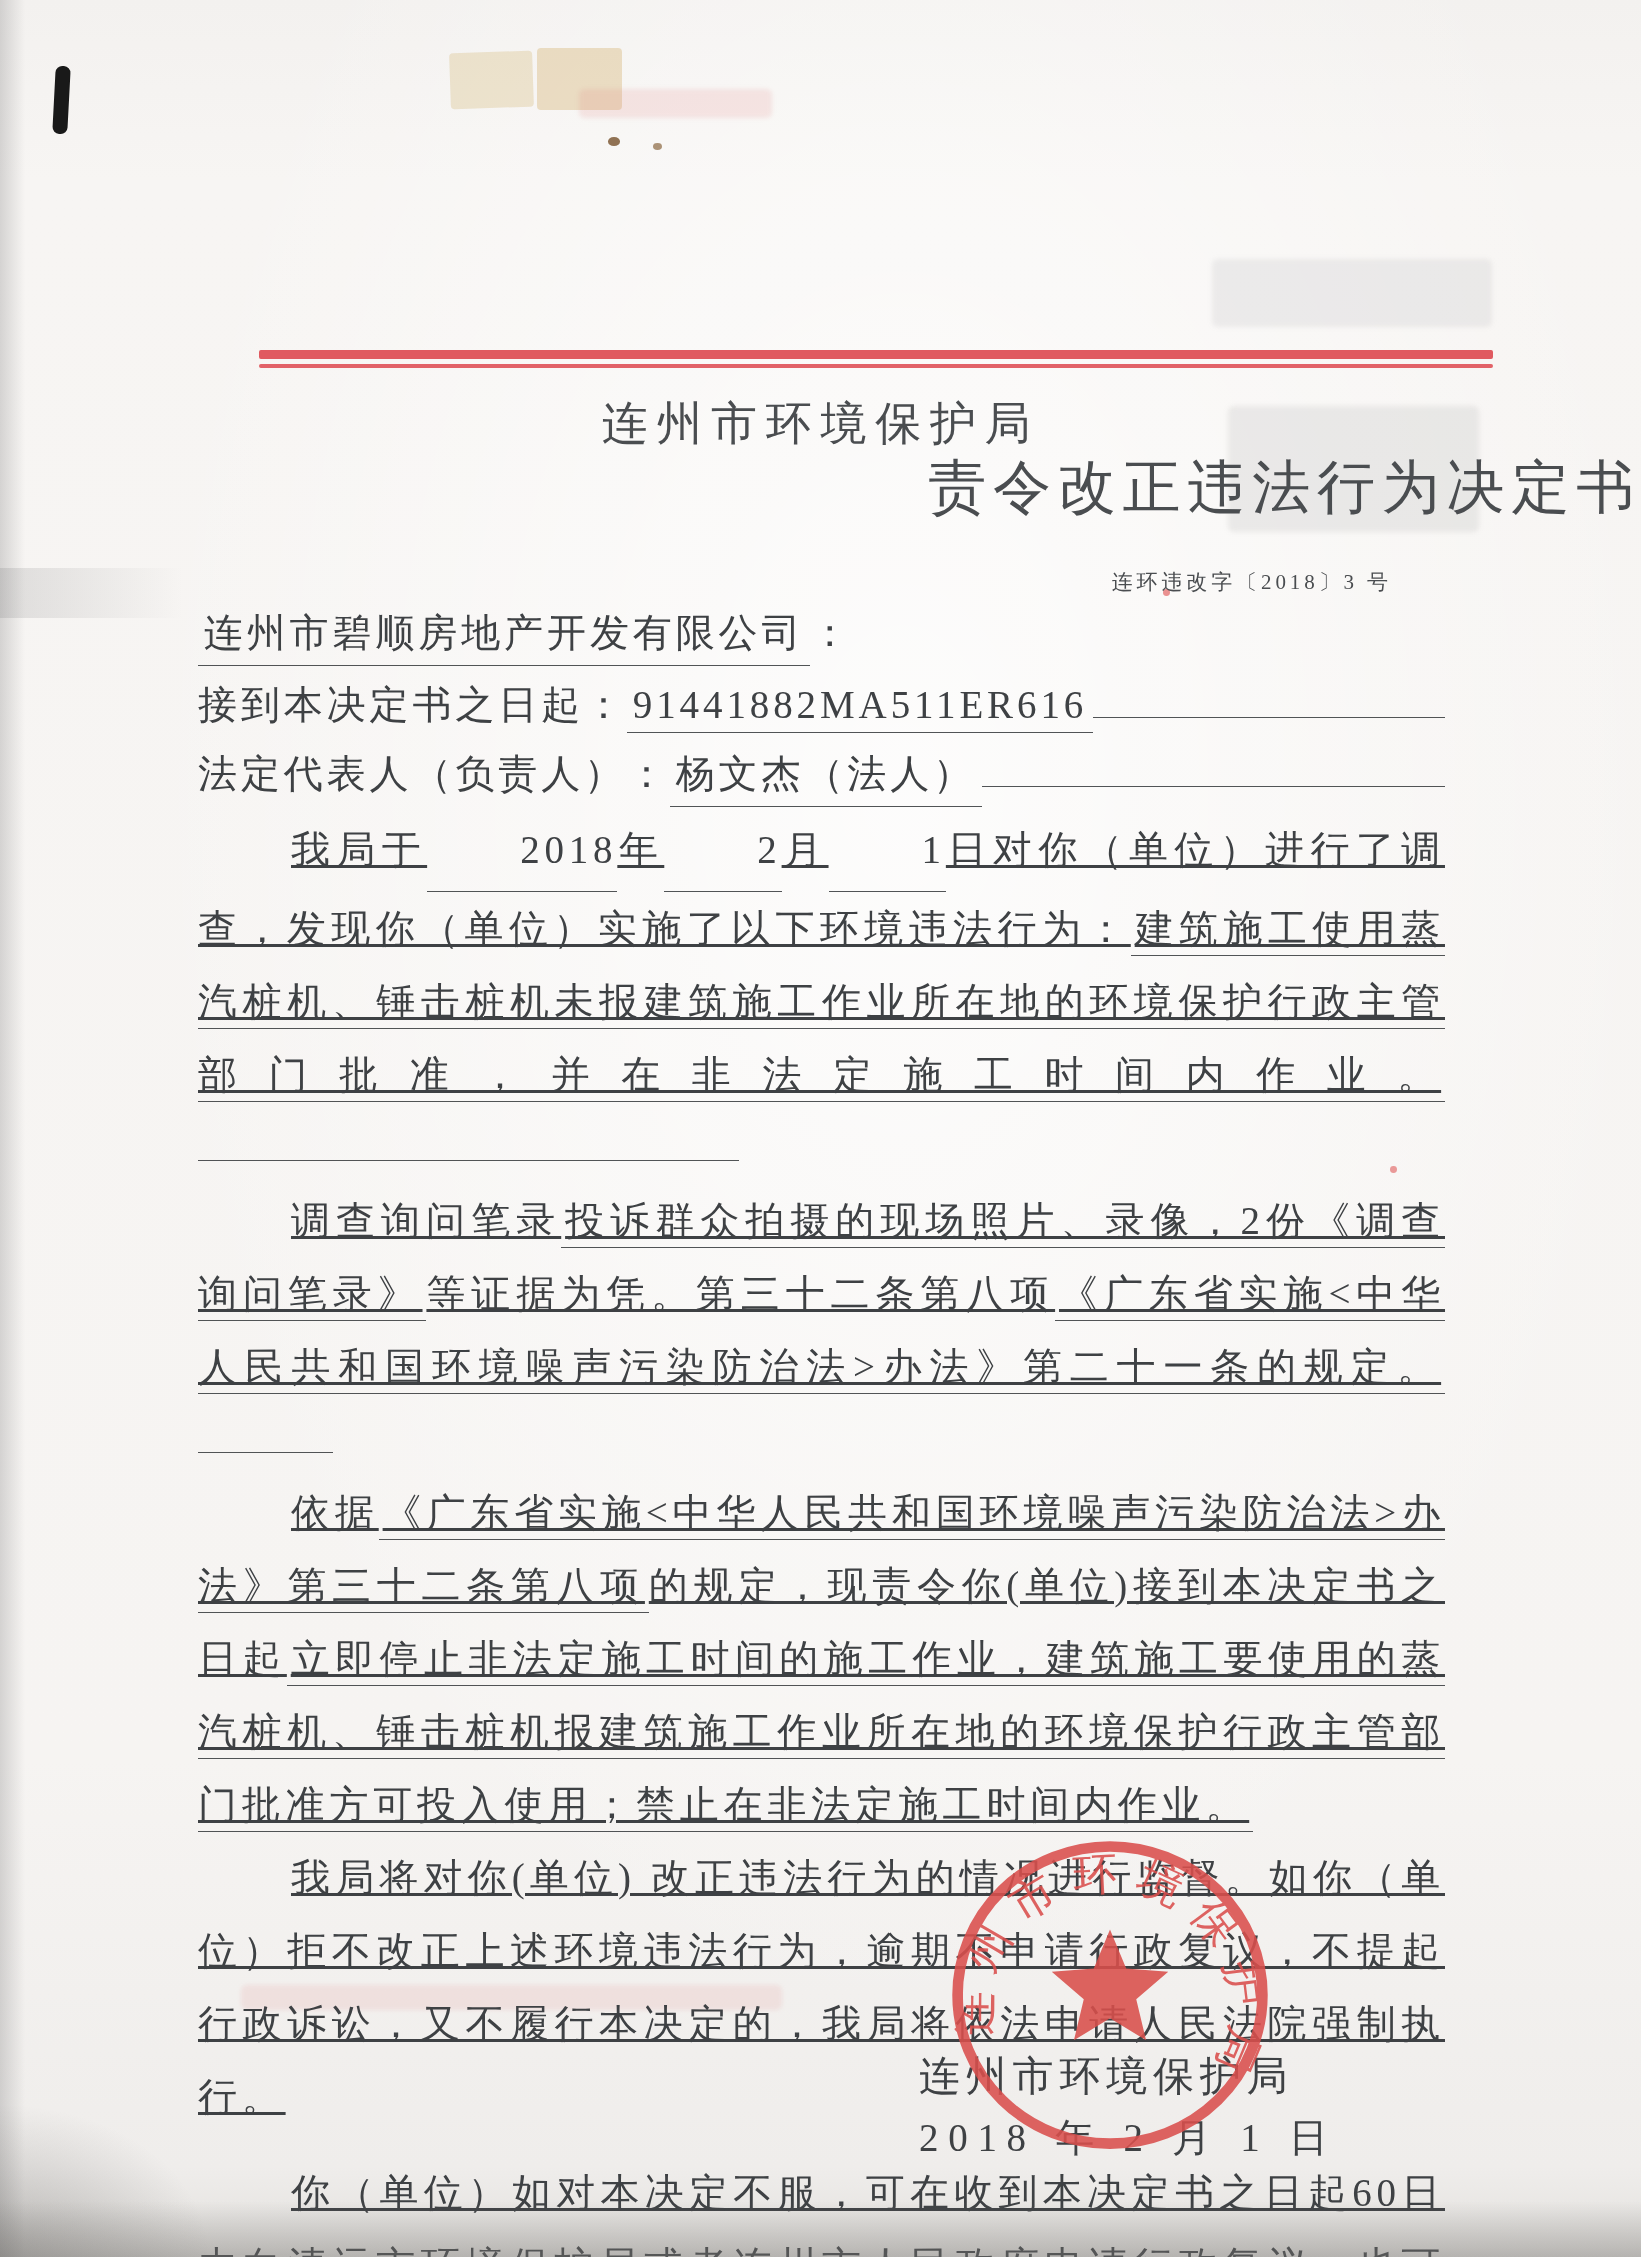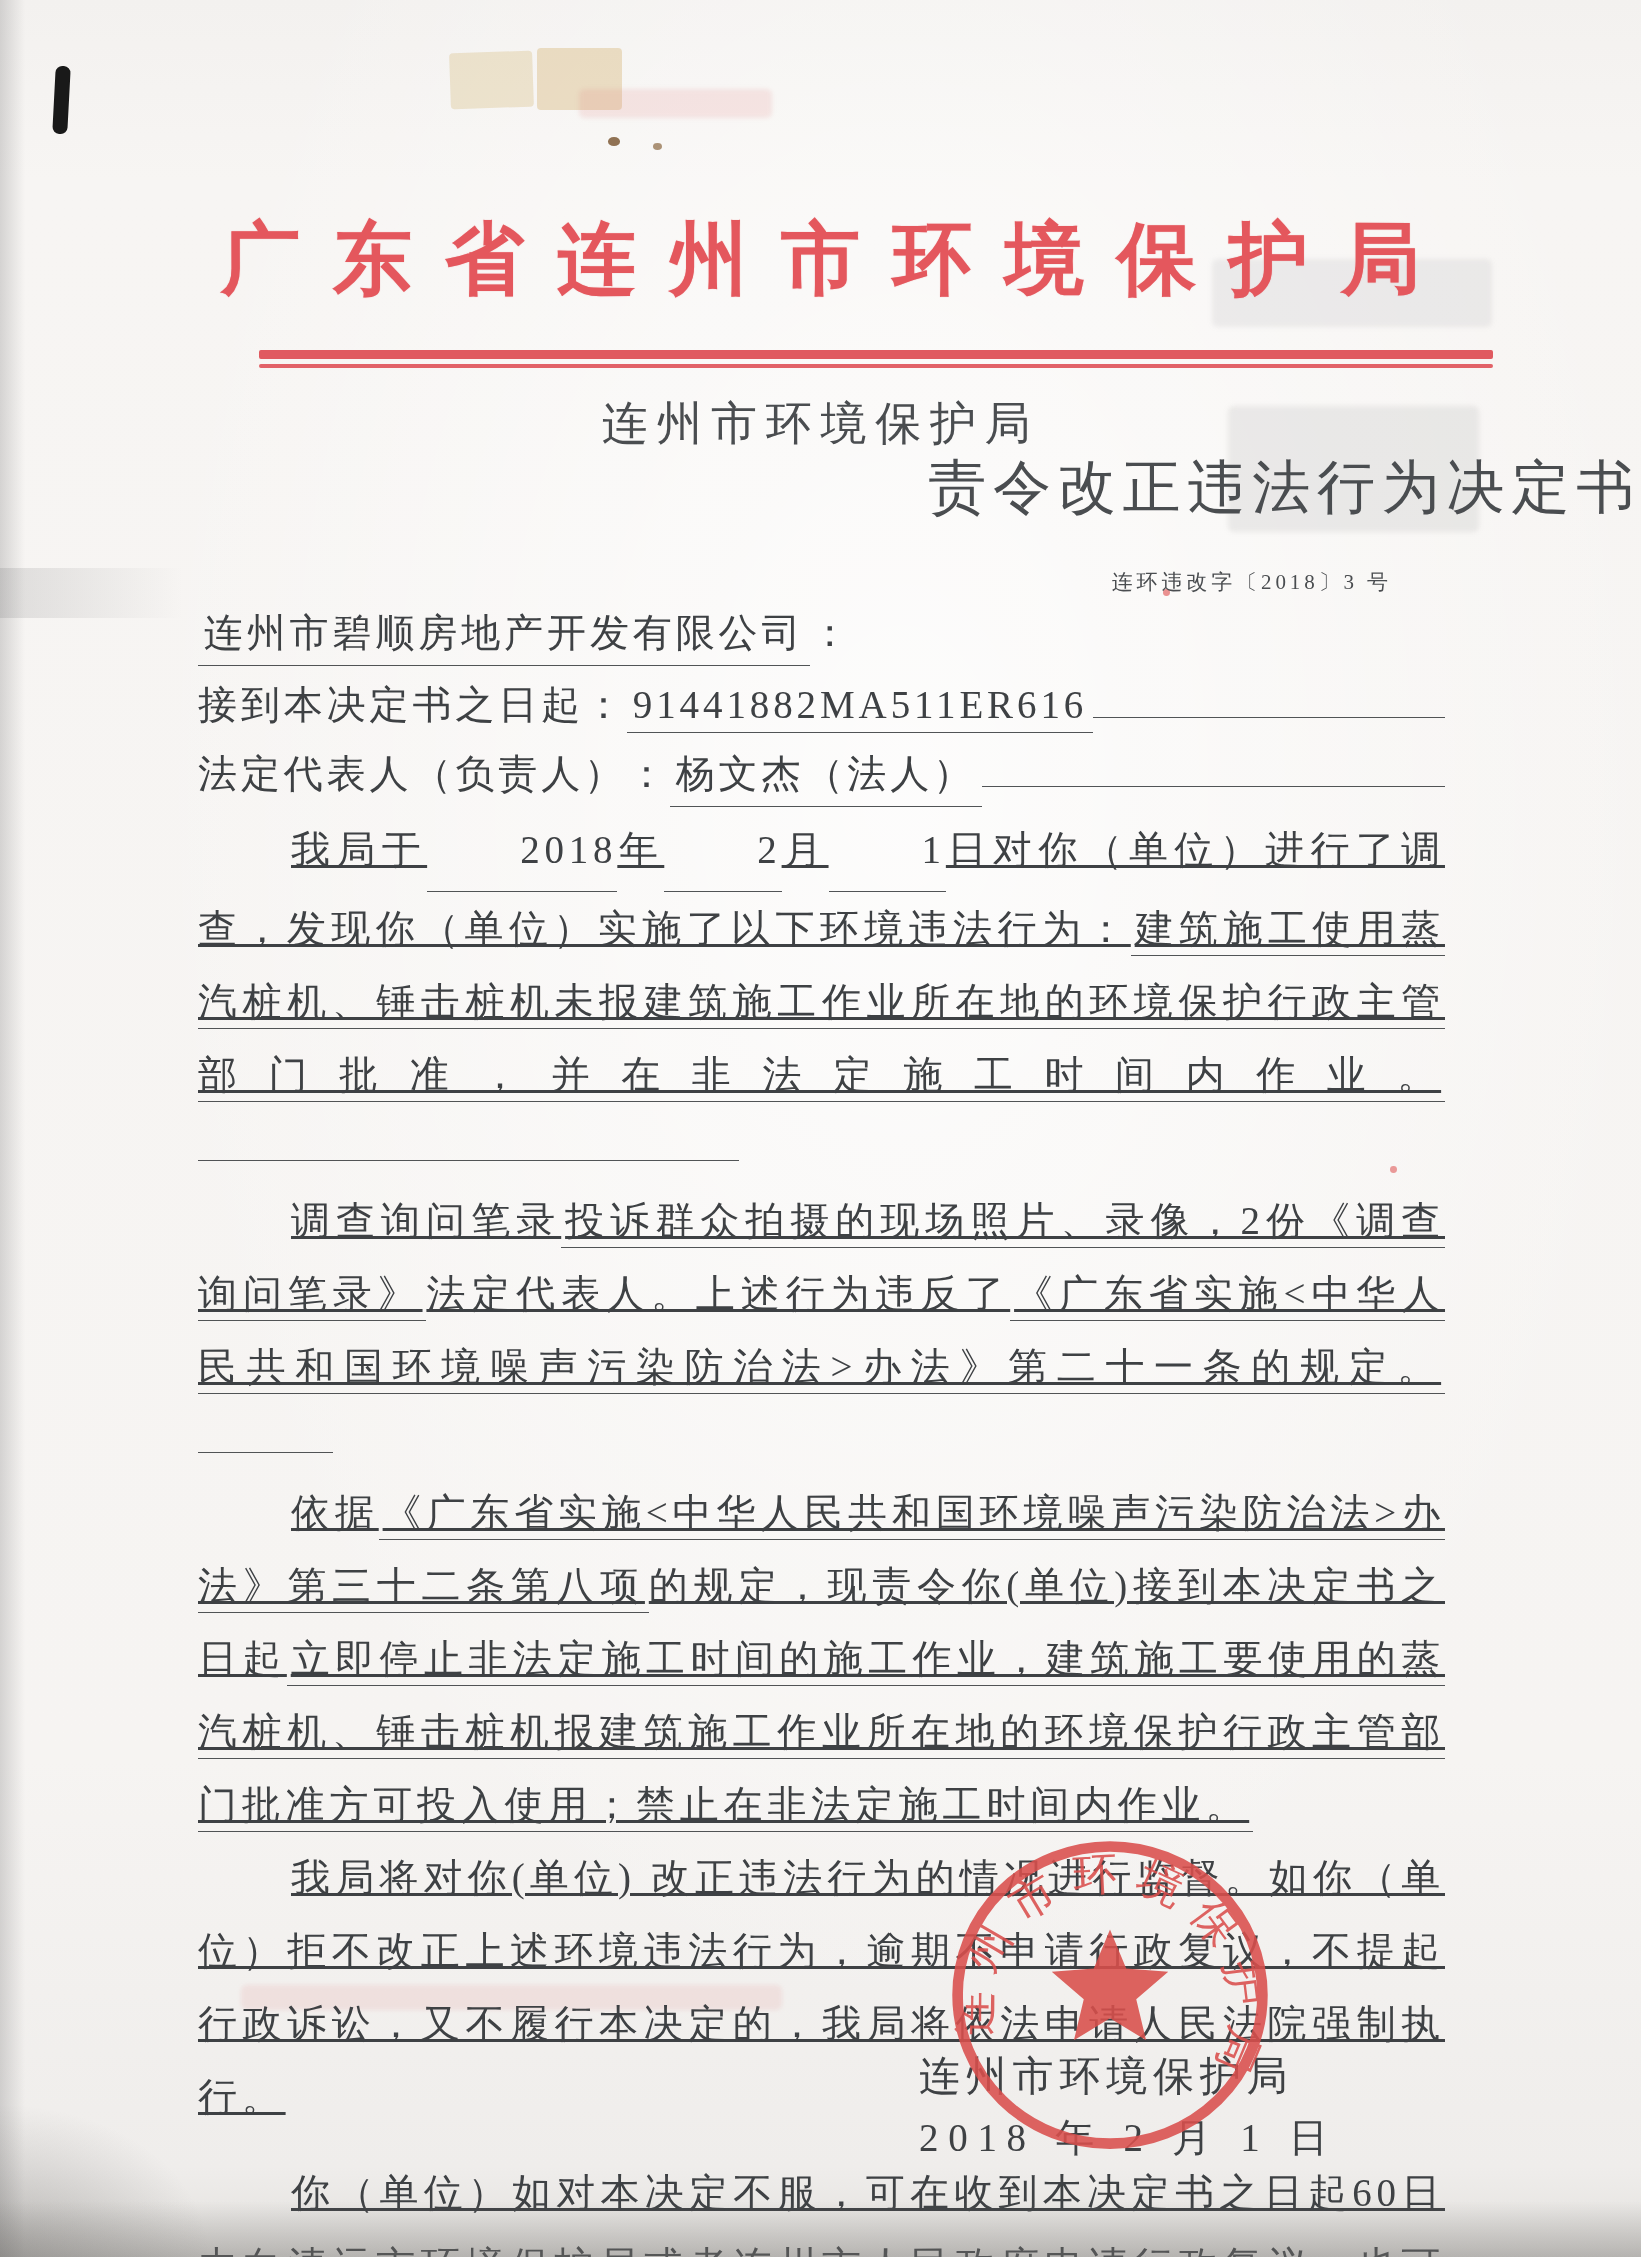--- a/index.html
+++ b/index.html
@@ -86,21 +86,20 @@
   <div class="tape2"></div>
   <div class="smudge-pink"></div>
   <div class="speck1"></div>
   <div class="speck2"></div>
   <div class="ghost1"></div>
   <div class="ghost2"></div>
   <div class="ghost3"></div>
   <div class="reddot1"></div>
   <div class="reddot2"></div>
 
-  <div class="letterhead">广东省连州市环境保护局</div>
   <div class="red-rule">
     <div class="thick"></div>
     <div class="thin"></div>
   </div>
 
   <div class="doc-title">
     <div class="t1">连州市环境保护局</div>
     <div class="t2">责令改正违法行为决定书</div>
   </div>
   <div class="doc-number">连环违改字〔2018〕3 号</div>
@@ -120,21 +119,21 @@
 
 
     <div class="form-line">
       <span>法定代表人（负责人）：</span>
       <span class="u">杨文杰（法人）</span>
       <span class="fill"></span>
     </div>
 
     <p class="para"><span>我局于</span><span class="blank year">2018</span><span>年</span><span class="blank mday">2</span><span>月</span><span class="blank mday">1</span><span>日对你（单位）进行了调查，发现你（单位）实施了以下环境违法行为：</span><span class="u">建筑施工使用蒸汽桩机、锤击桩机未报建筑施工作业所在地的环境保护行政主管部门批准，并在非法定施工时间内作业。</span><span class="tail t1"></span></p>
 
-    <p class="para"><span>调查询问笔录</span><span class="u">投诉群众拍摄的现场照片、录像，2份《调查询问笔录》</span><span>法定代表人。上述行为违反了</span><span class="u">《广东省实施&lt;中华人民共和国环境噪声污染防治法&gt;办法》第二十一条的规定。</span><span class="tail t2"></span></p>
+    <p class="para"><span>调查询问笔录</span><span class="u">投诉群众拍摄的现场照片、录像，2份《调查询问笔录》</span><span>等证据为凭。第三十二条第八项</span><span class="u">《广东省实施&lt;中华人民共和国环境噪声污染防治法&gt;办法》第二十一条的规定。</span><span class="tail t2"></span></p>
 
     <p class="para"><span>依据</span><span class="u">《广东省实施&lt;中华人民共和国环境噪声污染防治法&gt;办法》第三十二条第八项</span><span>的规定，现责令你(单位)接到本决定书之日起</span><span class="u">立即停止非法定施工时间的施工作业，建筑施工要使用的蒸汽桩机、锤击桩机报建筑施工作业所在地的环境保护行政主管部门批准方可投入使用；禁止在非法定施工时间内作业。</span></p>
 
     <p class="para">我局将对你(单位) 改正违法行为的情况进行监督。如你（单位）拒不改正上述环境违法行为，逾期不申请行政复议，不提起行政诉讼，又不履行本决定的，我局将依法申请人民法院强制执行。</p>
 
     <p class="para gap">你（单位）如对本决定不服，可在收到本决定书之日起60日内向清远市环境保护局或者连州市人民政府申请行政复议，也可在收到本决定书之日起6个月内向清新区人民法院提起行政诉讼。如你（单位）拒不改正上述违法行为，我局将申请清新区人民法院强制执行。</p>
 
   </div>
 
   <div class="sig-block">

